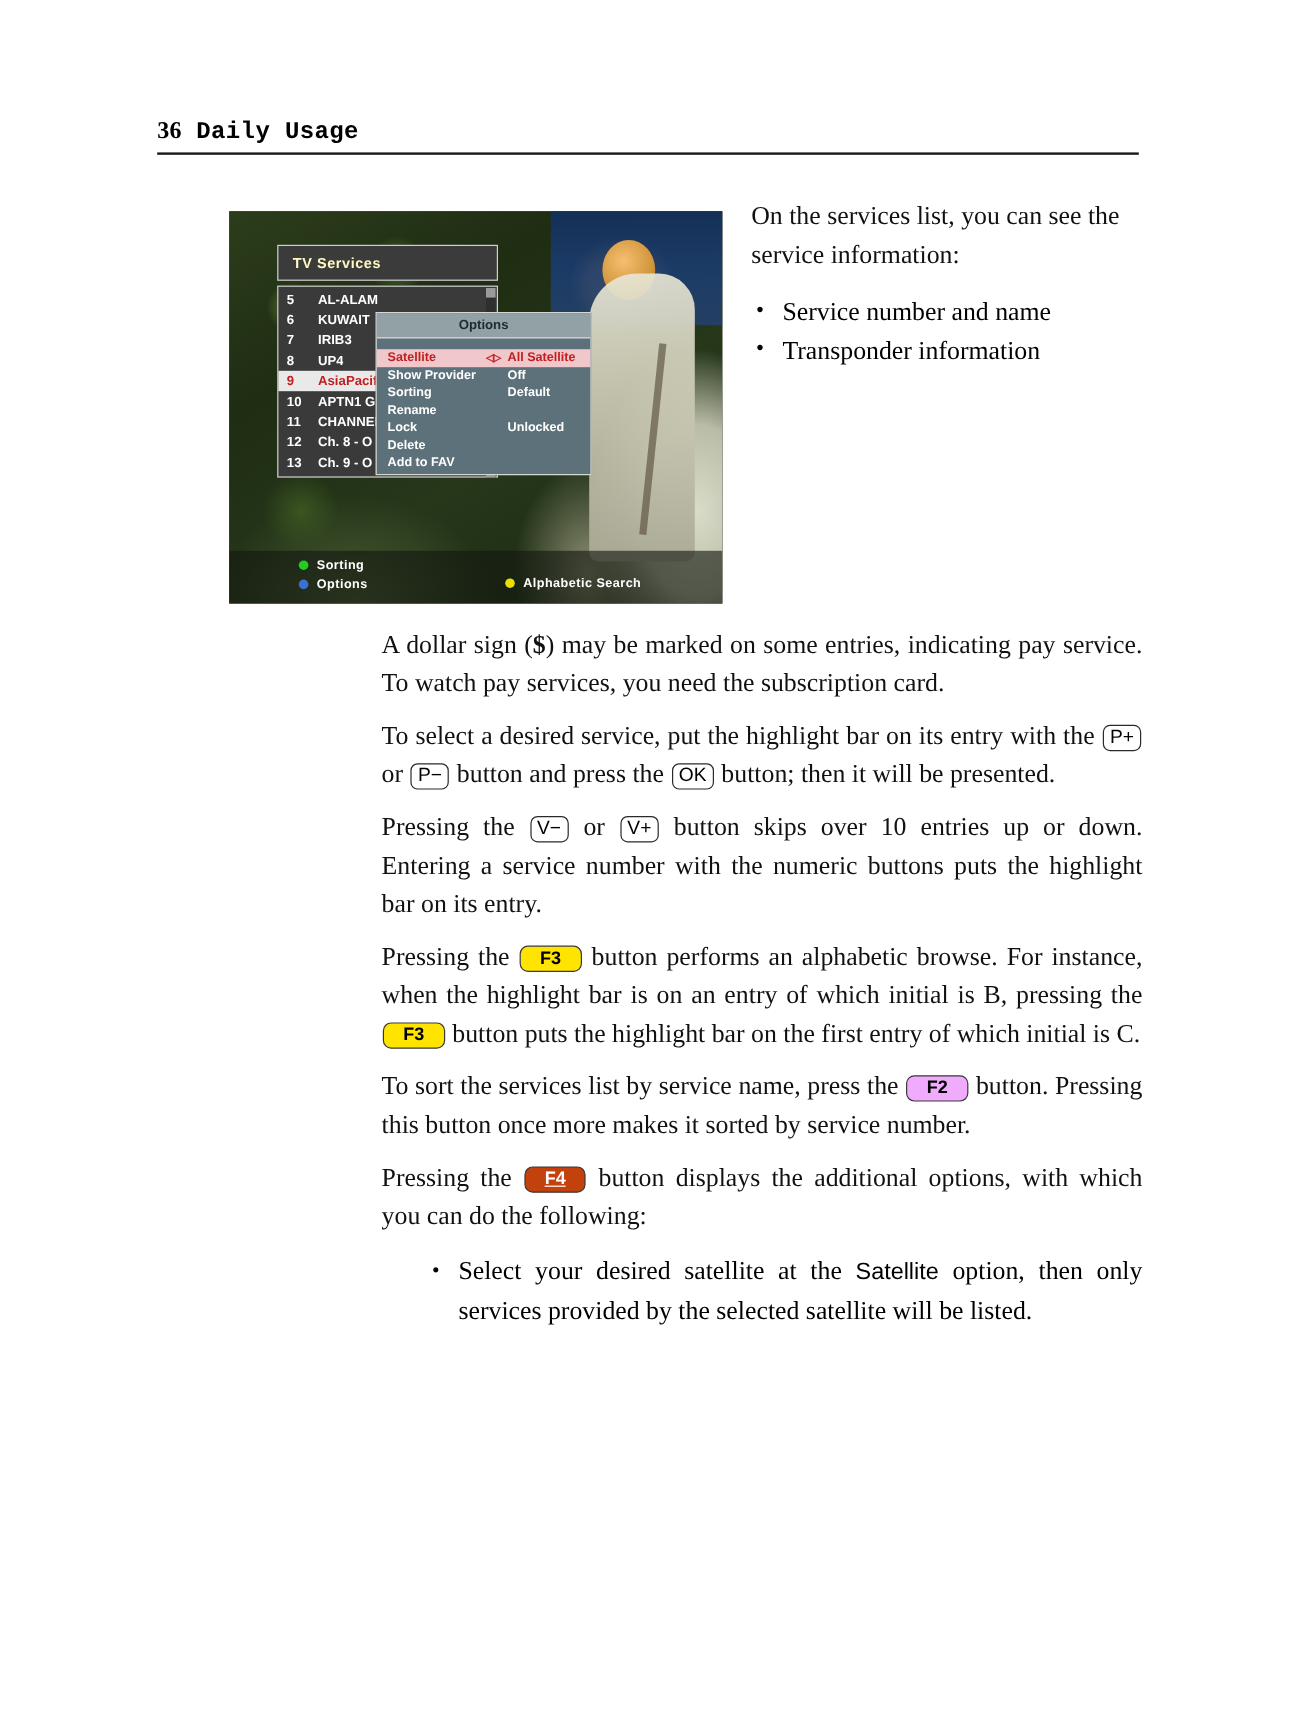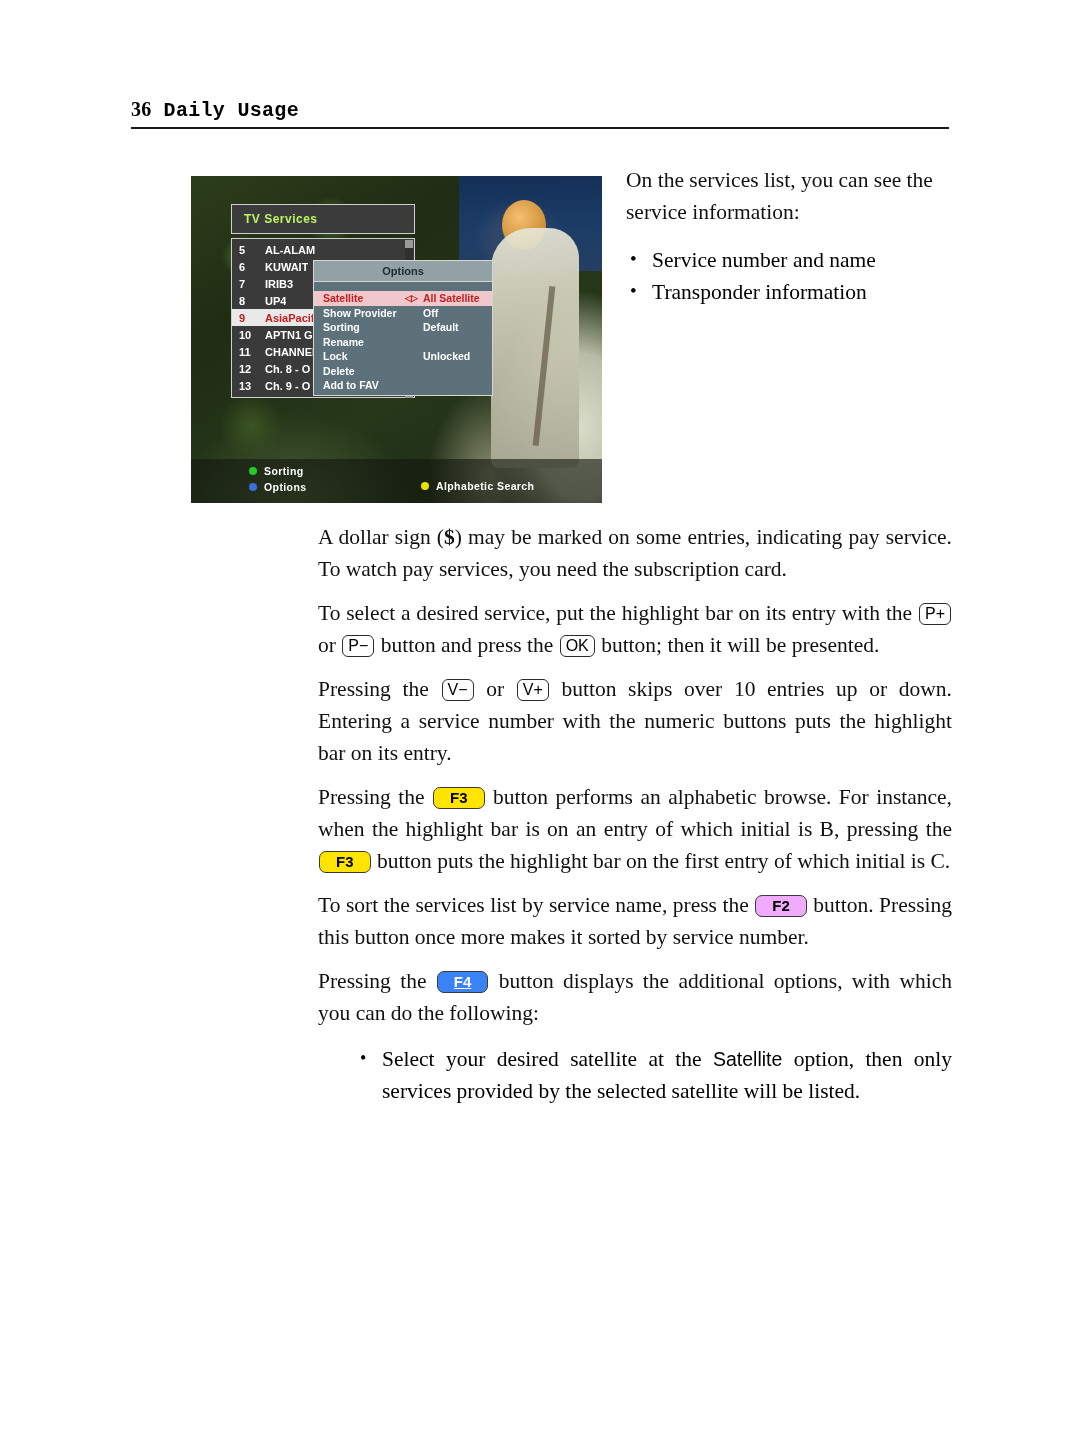--- a/index.html
+++ b/index.html
@@ -112,21 +112,21 @@
     border: 1px solid #cfcfcf;
     box-sizing: border-box;
     display: flex;
     align-items: center;
     padding-left: 12px;
   }
   .osd-title-text {
     font-family: "Liberation Sans", sans-serif;
     font-weight: bold;
     font-size: 12px;
-    color: #bef264;
+    color: #fef9c3;
     letter-spacing: 0.5px;
   }
   .osd-list {
     position: absolute;
     left: 40px; top: 62px;
     width: 184px; height: 160px;
     background: #3a3a3a;
     border: 1px solid #cfcfcf;
     box-sizing: border-box;
     padding-top: 2px;
@@ -312,21 +312,21 @@
   }
   .key.fkey {
     font-weight: bold;
     font-size: 15px;
     padding: 0 16px;
     border-radius: 7px;
     border: 1.6px solid #3a3a3a;
   }
   .key.fkey.f2 { background: #f0abfc; color: #000000; }
   .key.fkey.f3 { background: #ffe400; color: #000000; }
-  .key.fkey.f4 { background: #3b82f6; color: #ffffff; text-decoration: underline; }
+  .key.fkey.f4 { background: #c2410c; color: #ffffff; text-decoration: underline; }
 
   .ui-term {
     font-family: "Liberation Sans", sans-serif;
     font-size: 19.5px;
   }
 
   .opt-list {
     margin: 14px 0 0 0;
     padding: 0;
     list-style: none;

